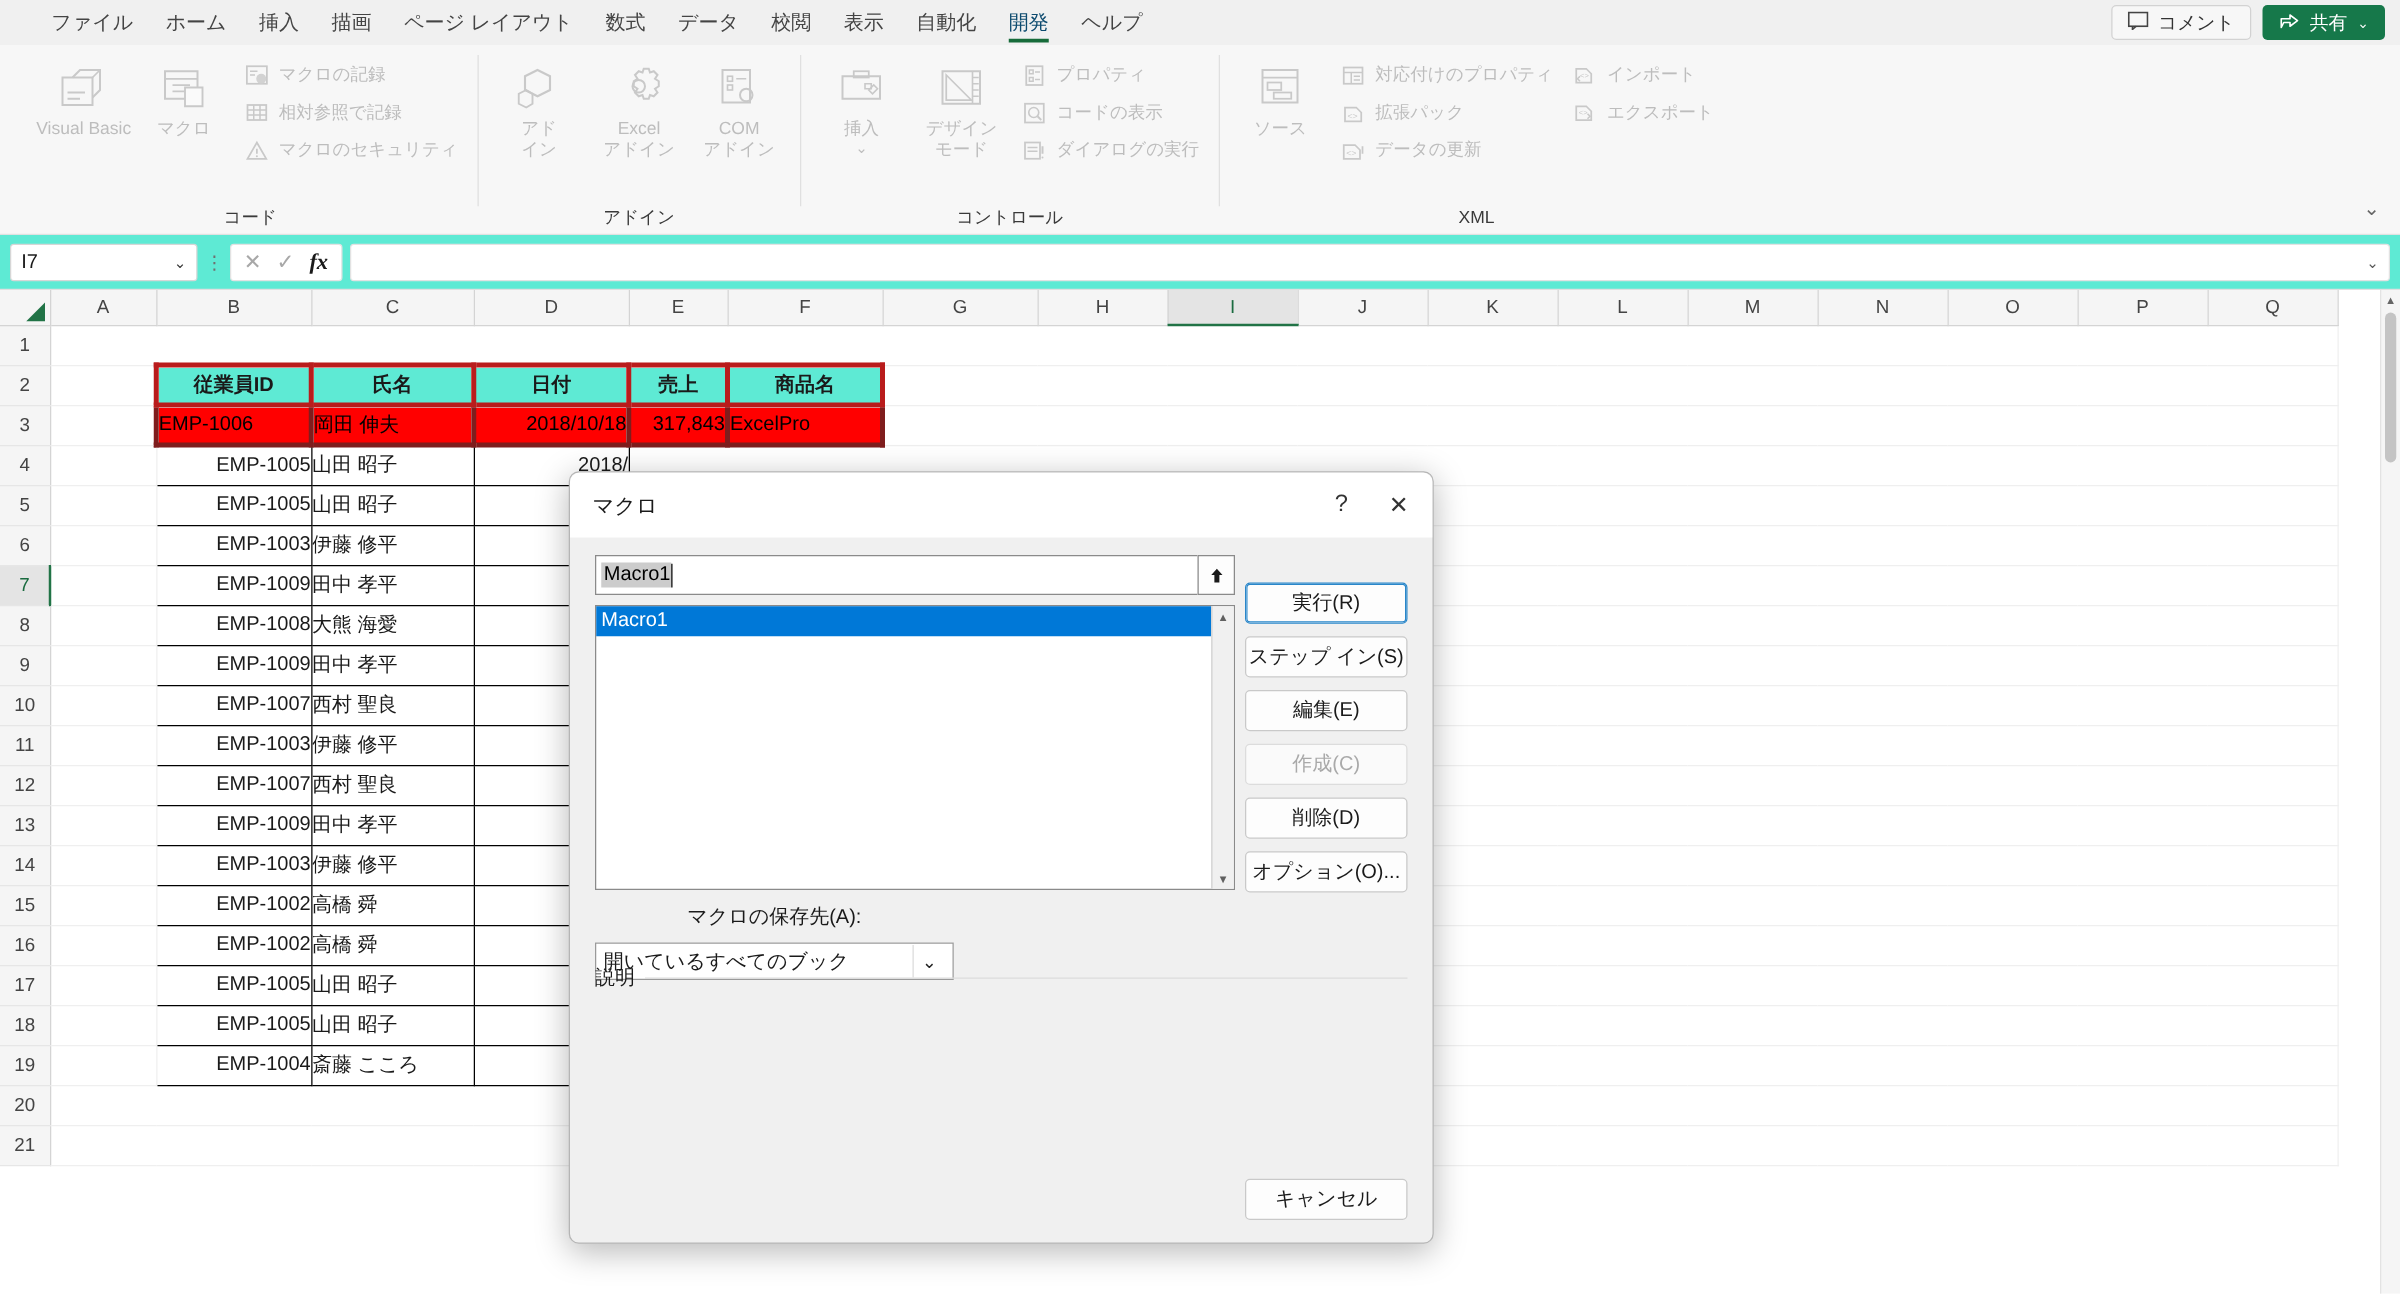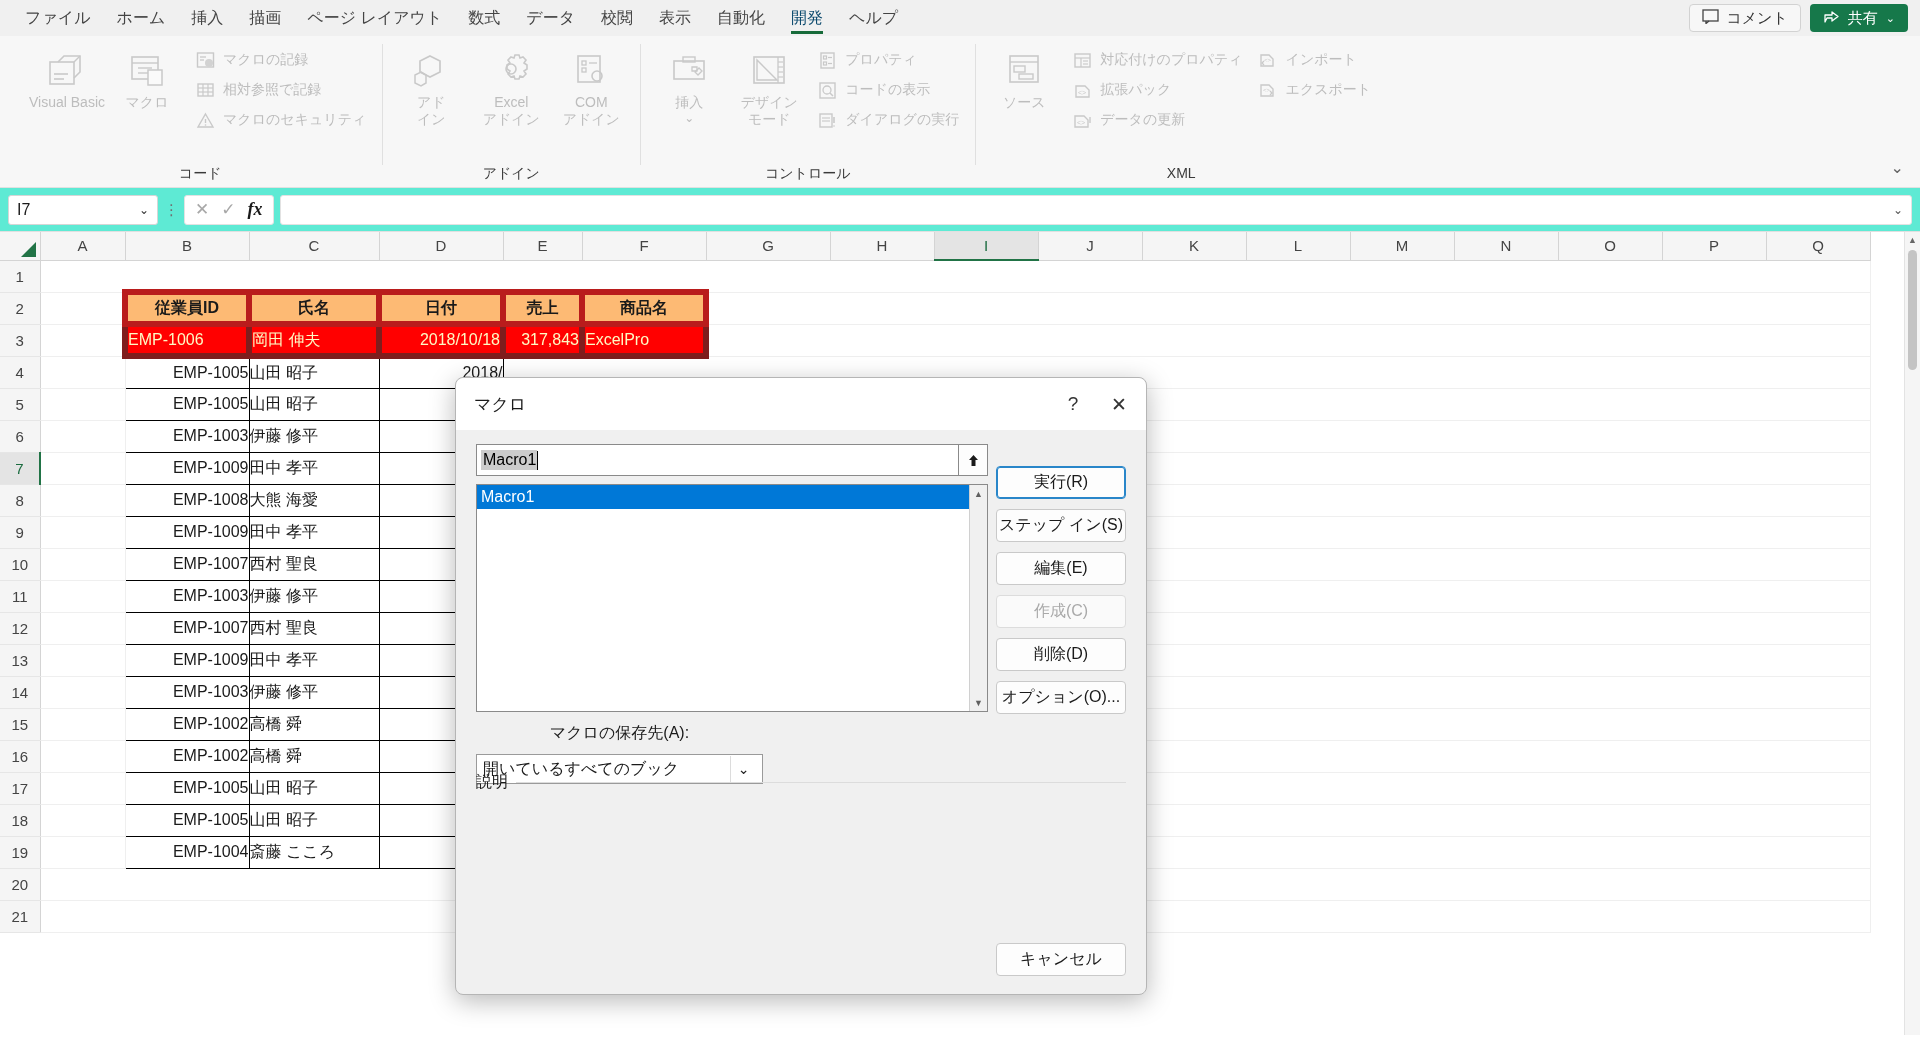--- a/index.html
+++ b/index.html
@@ -9,21 +9,21 @@
     background: #ffffff;
     overflow: hidden;
   }
 
   
   .tabbar {
     height: 36px;
     background: #f0f0f0;
     display: flex;
     align-items: stretch;
-    padding-left: 12px;
+    padding-left: 28px;
     position: relative;
   }
   .tab {
     display: flex; align-items: center;
     padding: 0 13px;
     font-size: 16px;
     color: #444444;
     white-space: nowrap;
     position: relative;
   }
@@ -161,24 +161,24 @@
   }
   .rowhead.sel { background: #e4e4e4; color: #1a6b3f; }
   .cell {
     height: 32px;
     border-right: 1px solid #efefef; border-bottom: 1px solid #efefef;
     font-size: 16px; color: #1a1a1a;
     padding: 0 5px; vertical-align: middle;
     white-space: nowrap; overflow: hidden;
   }
   .cell.hdr {
-    background: #fdba74; font-weight: bold; text-align: center;
-    border: 6px solid #b91c1c;
-  }
-  .cell.red { background: #ff0000; color: #fef9c3; border: 6px solid #7f1d1d; margin-left: 36px; }
+    background: #5eead4; font-weight: bold; text-align: center;
+    border: 4px solid #b91c1c;
+  }
+  .cell.red { background: #ff0000; color: #000000; border: 4px solid #7f1d1d; margin-left: 36px; }
   .cell.body { border: 1px solid #000000; }
   .cell.num { text-align: right; }
   .cell.selleft { border-left: 2px solid #217346; }
 
   
   .vscroll {
     position: absolute; right: 0; top: 0; width: 16px; bottom: 0;
     background: #f5f5f5; border-left: 1px solid #e3e3e3;
   }
   .vscroll .arrow { height: 16px; display:flex; align-items:center; justify-content:center; font-size: 9px; color: #666; }

